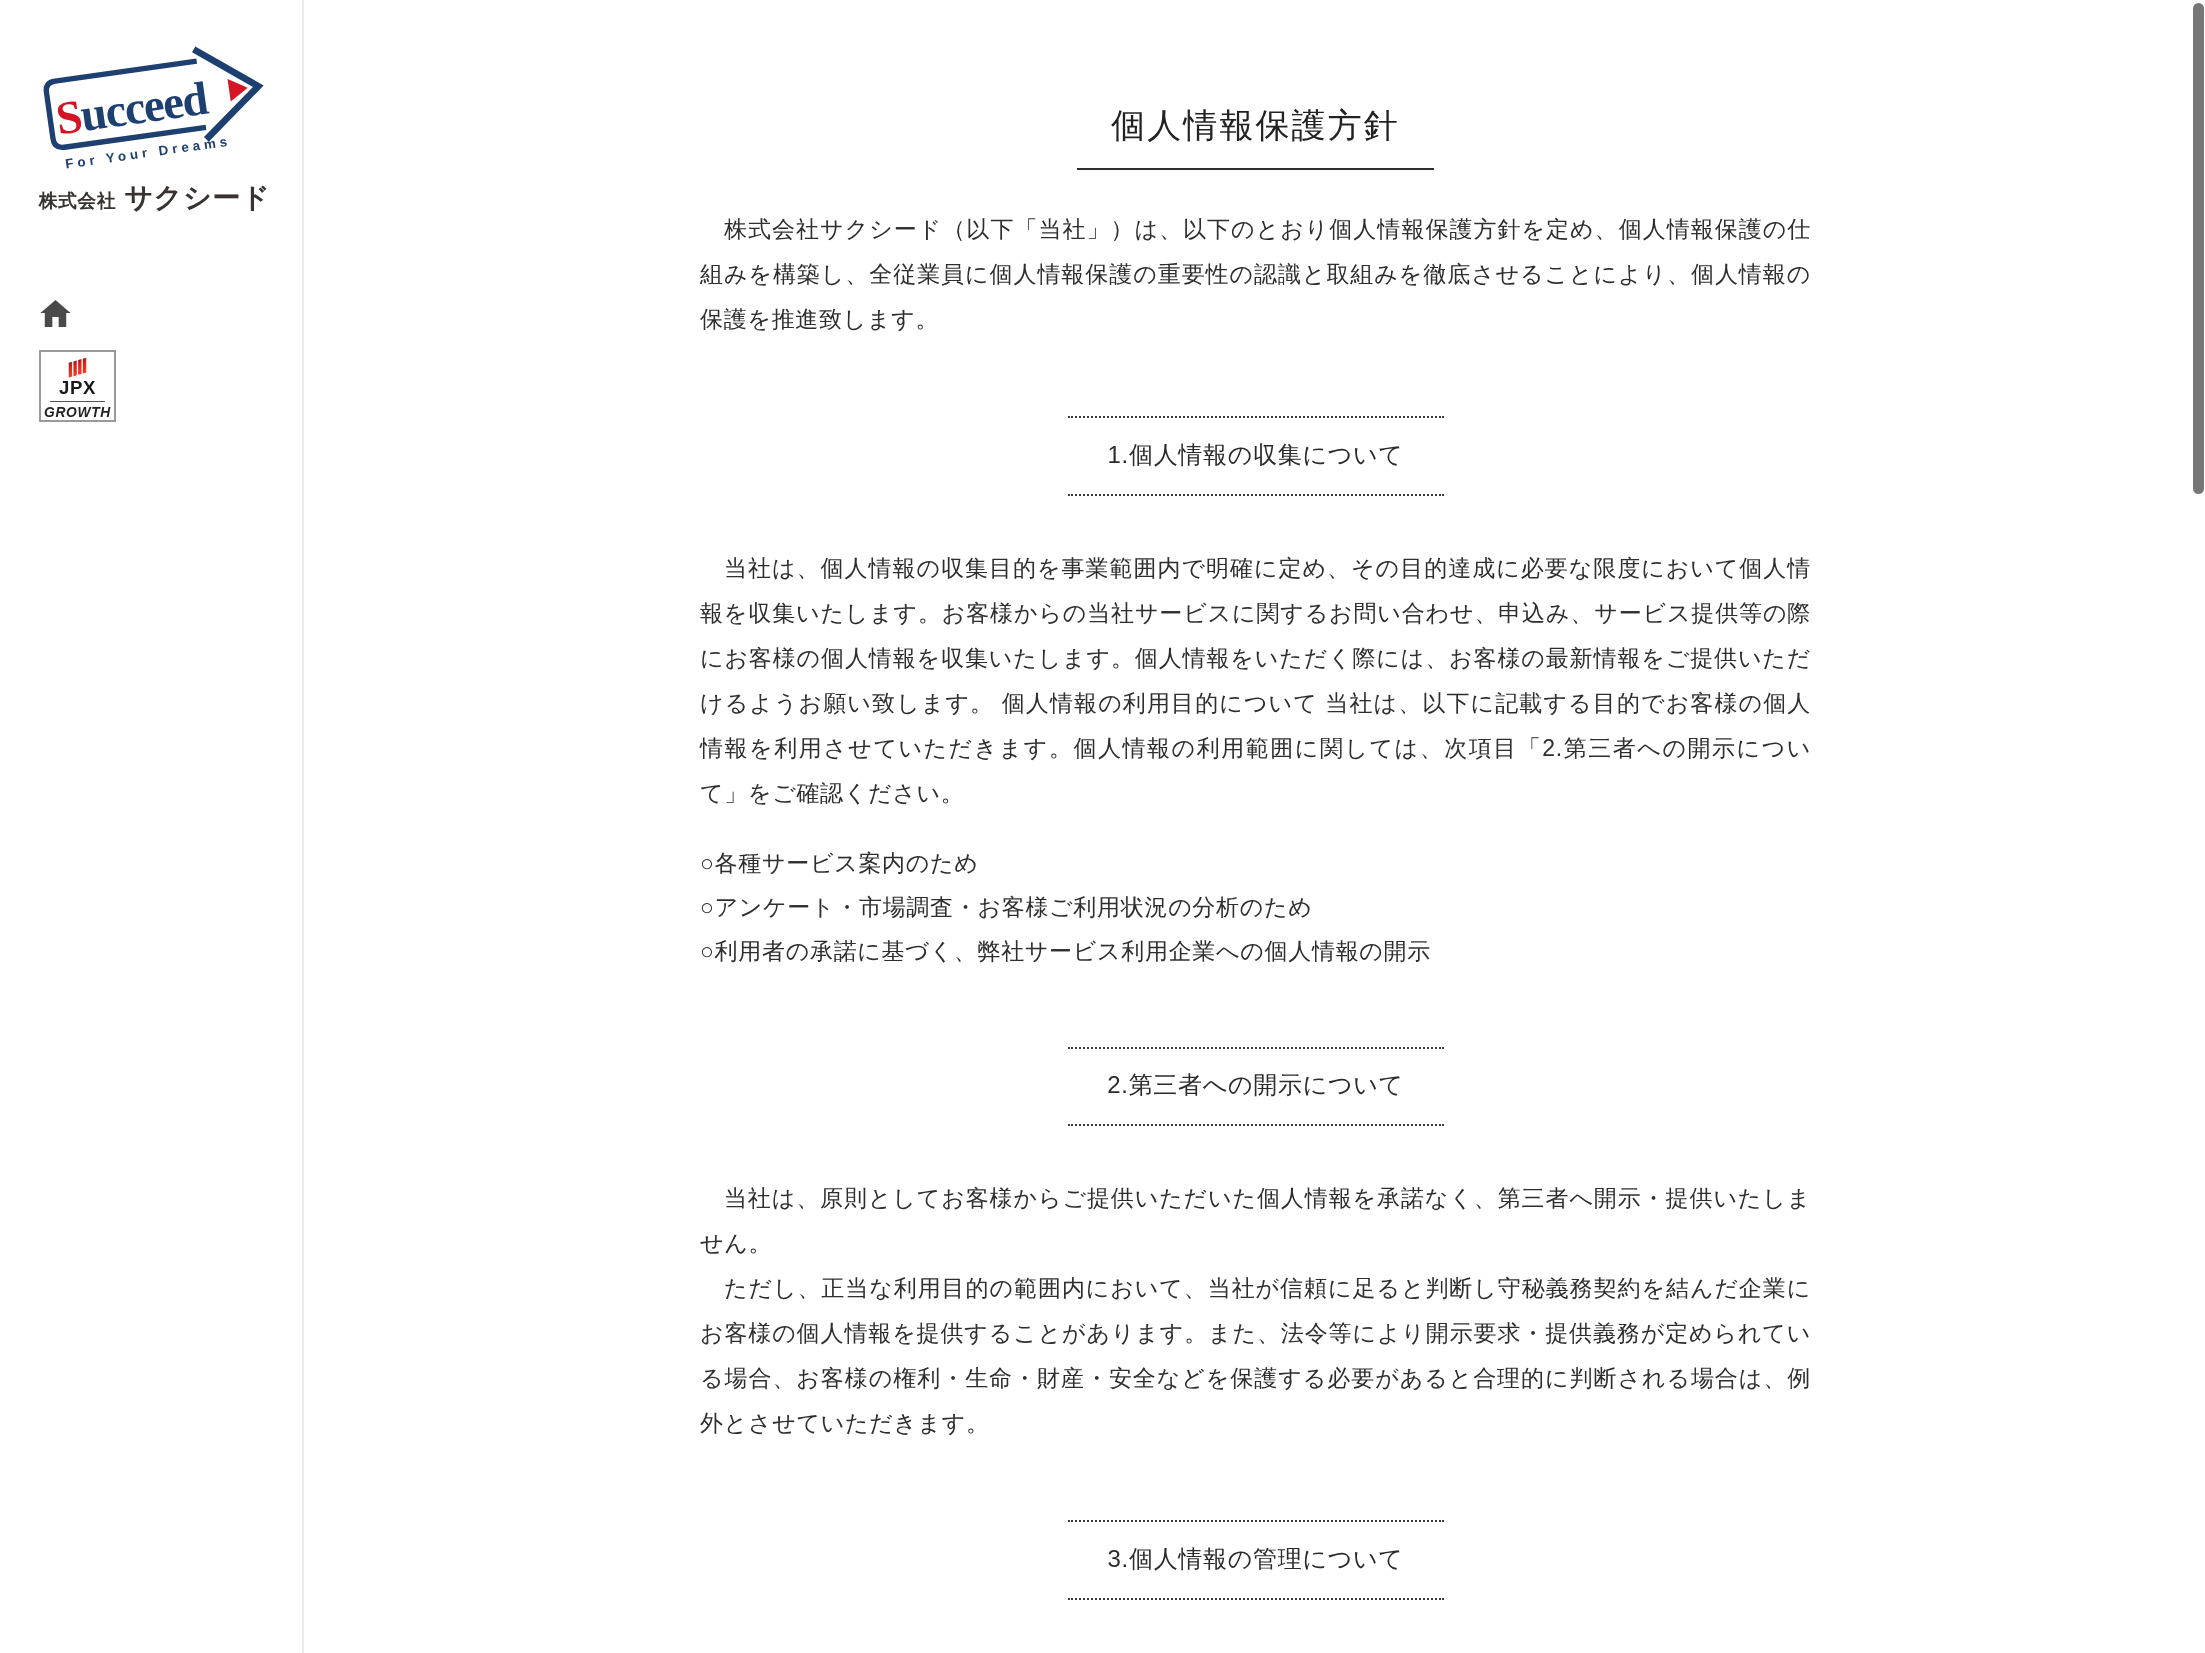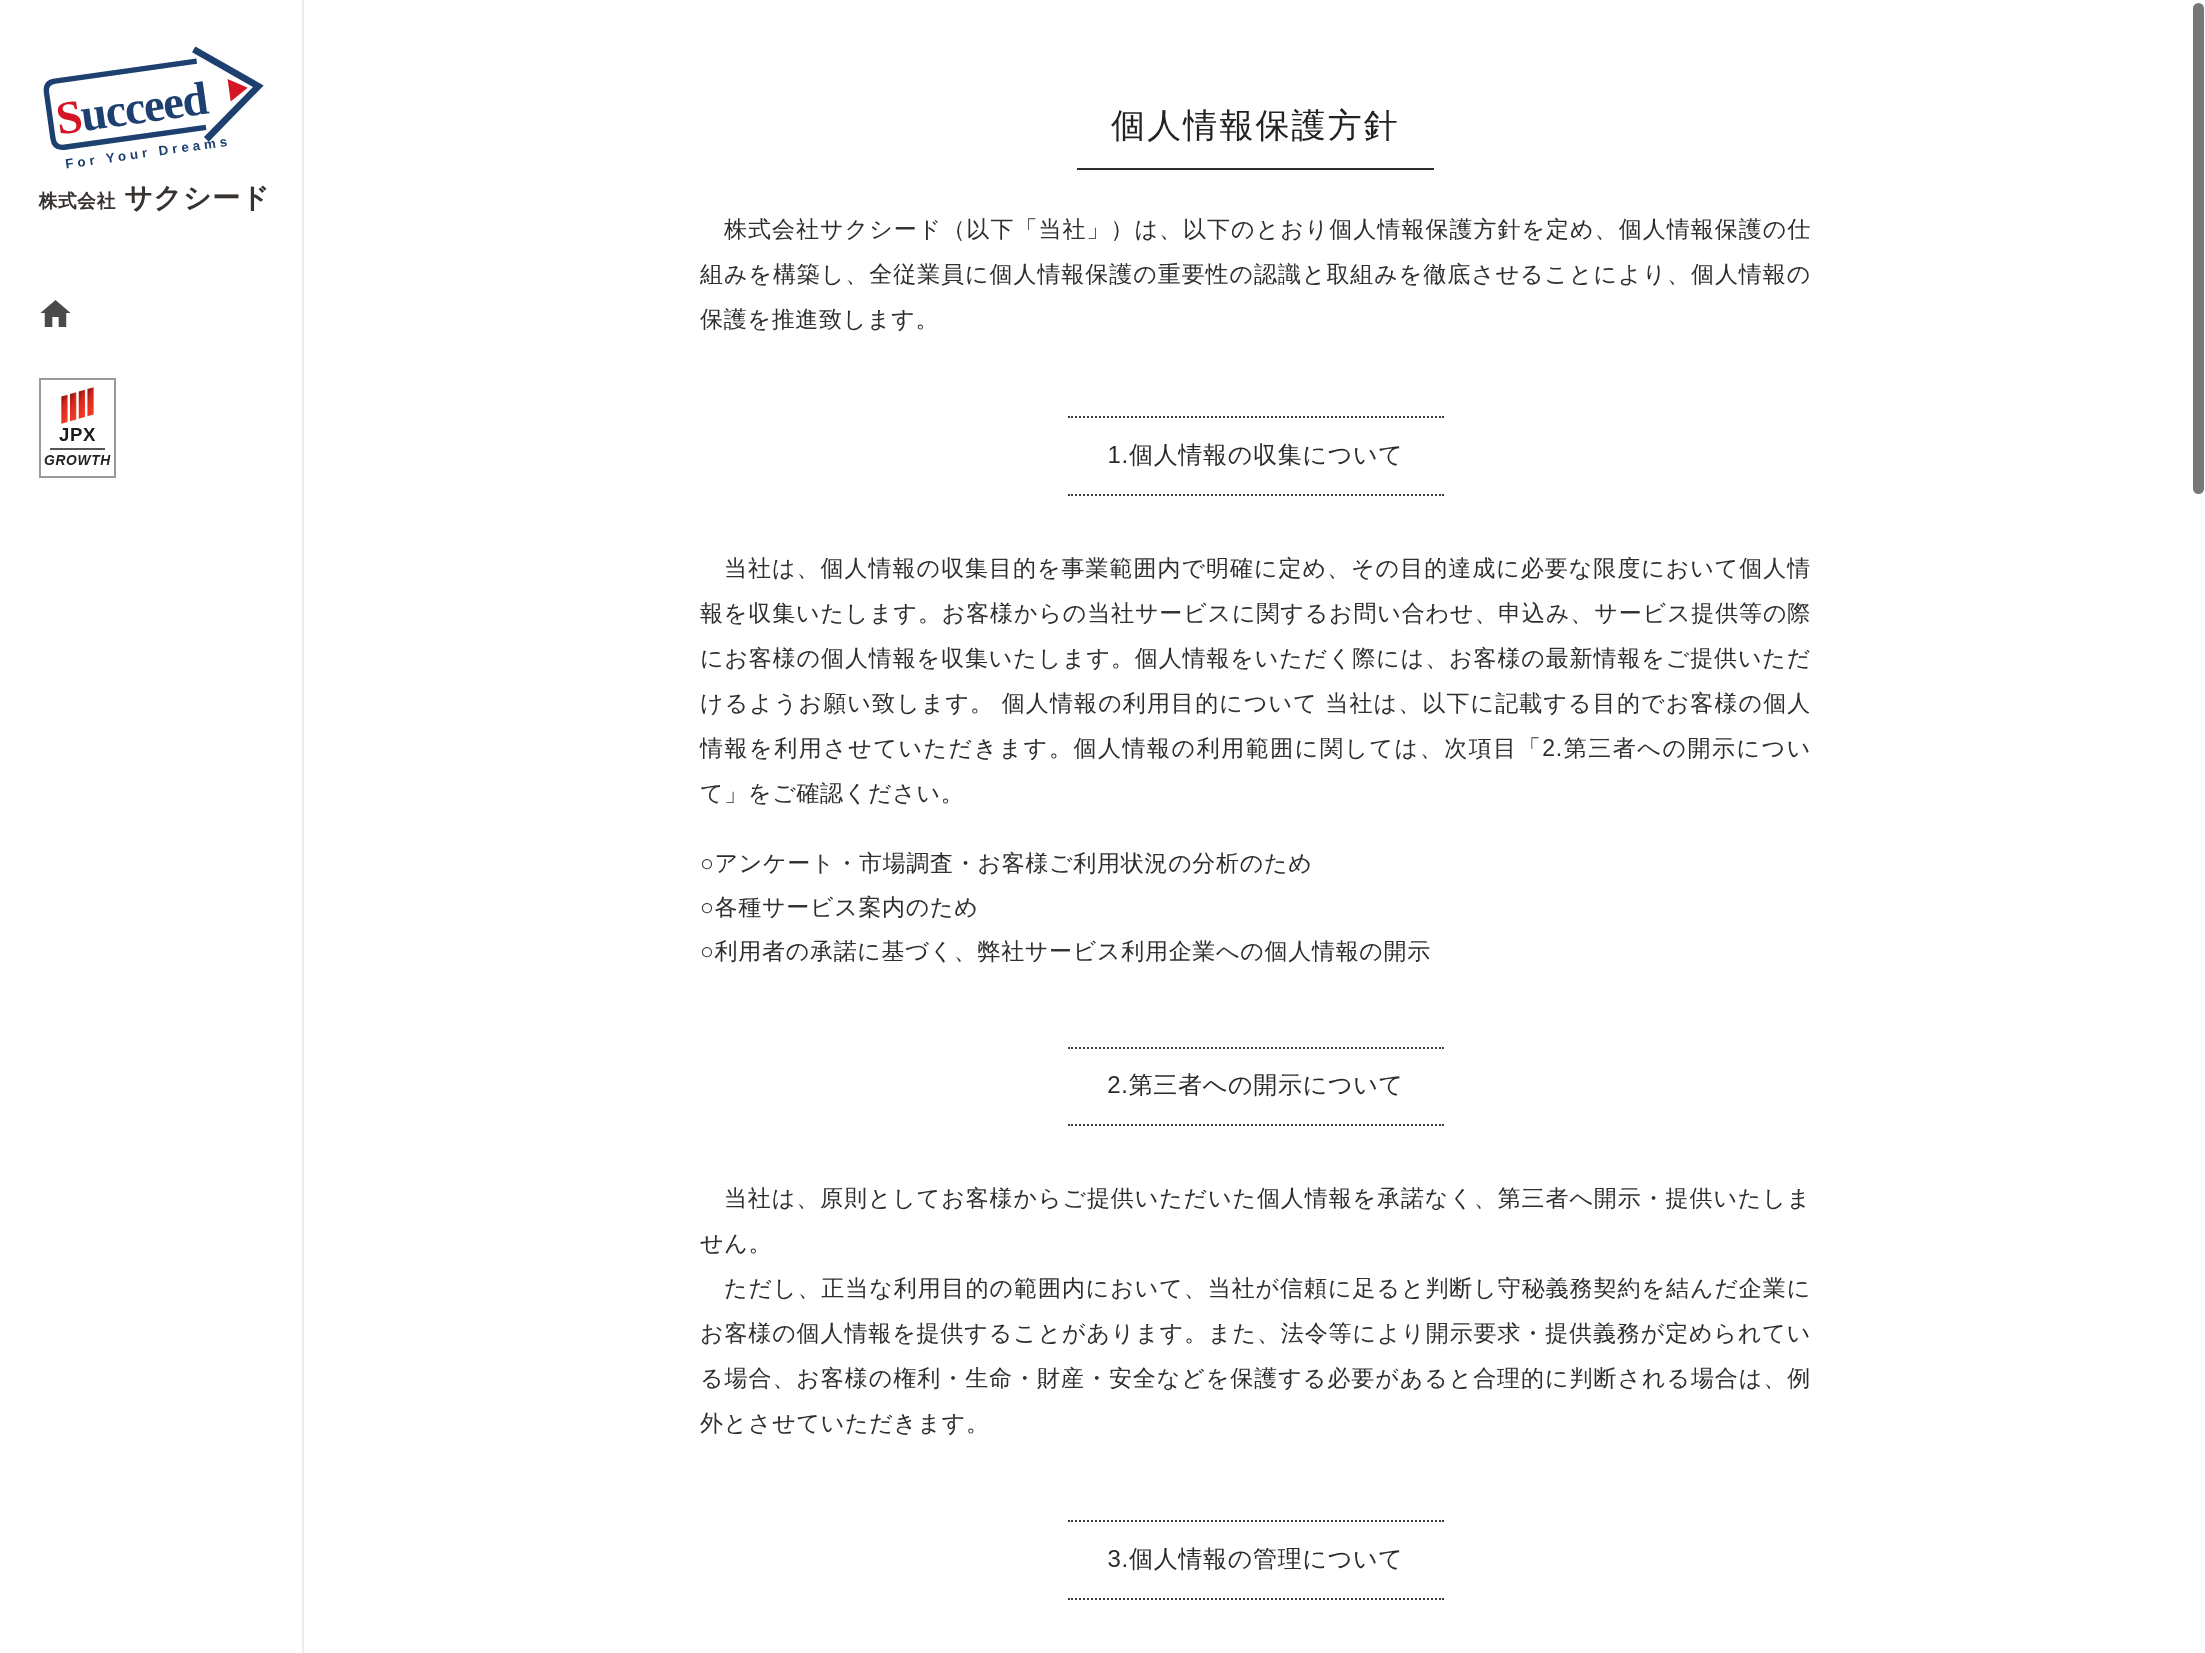--- a/index.html
+++ b/index.html
@@ -10,21 +10,21 @@
   .sidebar{position:absolute;left:0;top:0;bottom:0;width:304px;box-sizing:border-box;
            border-right:2.1px solid #ececec;padding:40px 0 0 39px;background:#fff;}
   .logo{width:234px;margin-left:-4.1px;cursor:pointer;}
   .company{margin-top:2.8px;color:#383330;white-space:nowrap;}
   .company .prefix{font-size:18.6px;font-weight:700;letter-spacing:0.7px;margin-right:8.3px;}
   .company .name{font-size:28px;font-weight:800;letter-spacing:0.7px;}
   .home{margin-top:80px;width:33px;height:33px;cursor:pointer;}
   .nav{margin-top:40px;}
   .nav-item{font-size:21.4px;color:#333;letter-spacing:5.5px;margin-bottom:40px;cursor:pointer;white-space:nowrap;}
   .nav-item.tight{letter-spacing:1.4px;}
-  .jpx{margin-top:48px;width:77px;height:100px;border:2.1px solid #9a9a9a;background:#fff;
+  .jpx{margin-top:20px;width:77px;height:72px;border:2.1px solid #9a9a9a;background:#fff;
        display:flex;flex-direction:column;align-items:center;justify-content:flex-start;
        box-sizing:border-box;padding-top:4.1px;}
   .jpx-label{font-size:18.6px;font-weight:800;color:#1a1a1a;letter-spacing:0.7px;line-height:20.7px;}
   .jpx-divider{width:55px;height:2.1px;background:#555;margin:2.1px 0 2.8px;}
   .jpx-sublabel{font-size:13.8px;font-weight:700;font-style:italic;color:#222;letter-spacing:0.7px;}
 
   
   .main{position:absolute;left:306px;top:0;right:0;bottom:0;}
   .content{width:1111px;margin:0 auto;padding-top:103px;}
   .title-underline{width:max-content;margin:0 auto;padding:0 34px 19px;border-bottom:2.1px solid #2e2e2e;}
@@ -102,22 +102,22 @@
 
       <div class="title-underline">
         <h1 class="page-title">個人情報保護方針</h1>
       </div>
 
       <p class="para intro">　株式会社サクシード（以下「当社」）は、以下のとおり個人情報保護方針を定め、個人情報保護の仕組みを構築し、全従業員に個人情報保護の重要性の認識と取組みを徹底させることにより、個人情報の保護を推進致します。</p>
 
       <div class="sec-head">1.個人情報の収集について</div>
       <p class="para">　当社は、個人情報の収集目的を事業範囲内で明確に定め、その目的達成に必要な限度において個人情報を収集いたします。お客様からの当社サービスに関するお問い合わせ、申込み、サービス提供等の際にお客様の個人情報を収集いたします。個人情報をいただく際には、お客様の最新情報をご提供いただけるようお願い致します。 個人情報の利用目的について 当社は、以下に記載する目的でお客様の個人情報を利用させていただきます。個人情報の利用範囲に関しては、次項目「2.第三者への開示について」をご確認ください。</p>
       <div class="bullets">
+        <div class="bullet">○各種サービス案内のため</div>
         <div class="bullet">○アンケート・市場調査・お客様ご利用状況の分析のため</div>
-        <div class="bullet">○各種サービス案内のため</div>
         <div class="bullet">○利用者の承諾に基づく、弊社サービス利用企業への個人情報の開示</div>
       </div>
 
       <div class="sec-head">2.第三者への開示について</div>
       <p class="para">　当社は、原則としてお客様からご提供いただいた個人情報を承諾なく、第三者へ開示・提供いたしません。</p>
       <p class="para">　ただし、正当な利用目的の範囲内において、当社が信頼に足ると判断し守秘義務契約を結んだ企業にお客様の個人情報を提供することがあります。また、法令等により開示要求・提供義務が定められている場合、お客様の権利・生命・財産・安全などを保護する必要があると合理的に判断される場合は、例外とさせていただきます。</p>
 
       <div class="sec-head">3.個人情報の管理について</div>
 
     </div>

